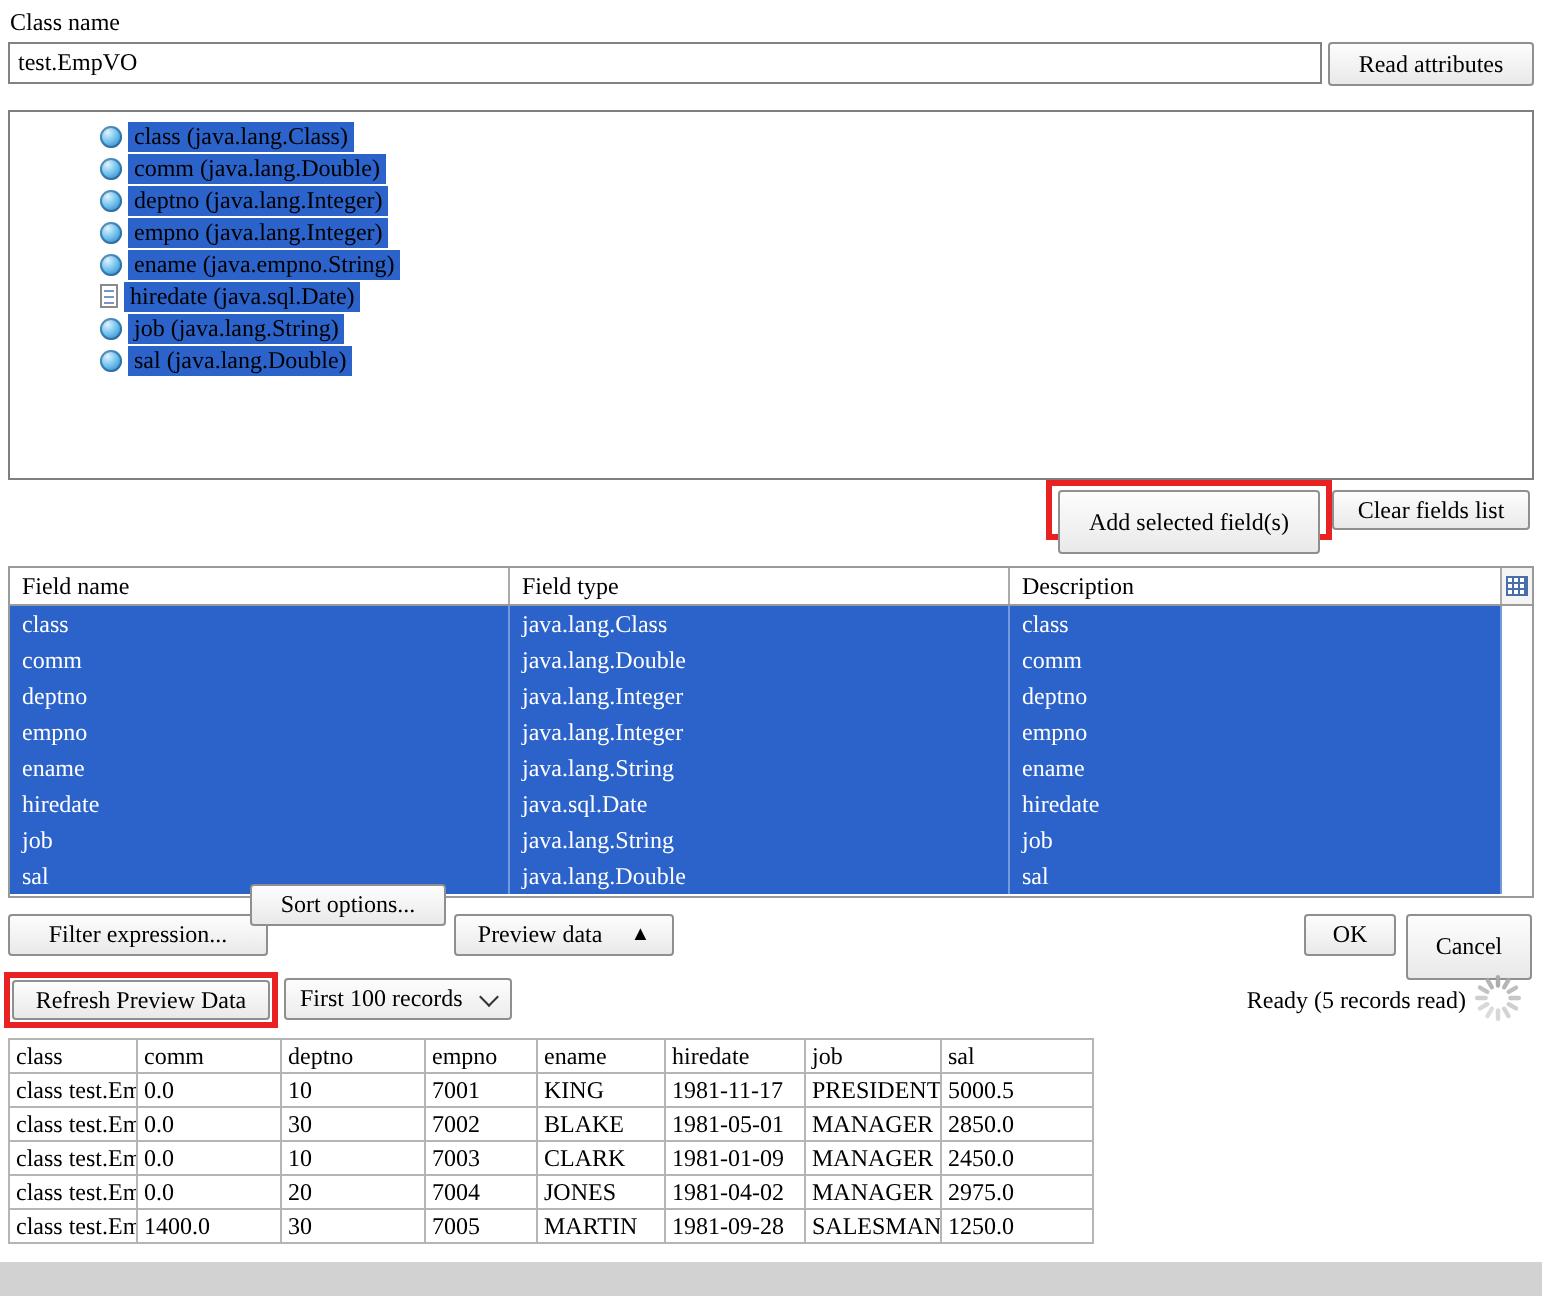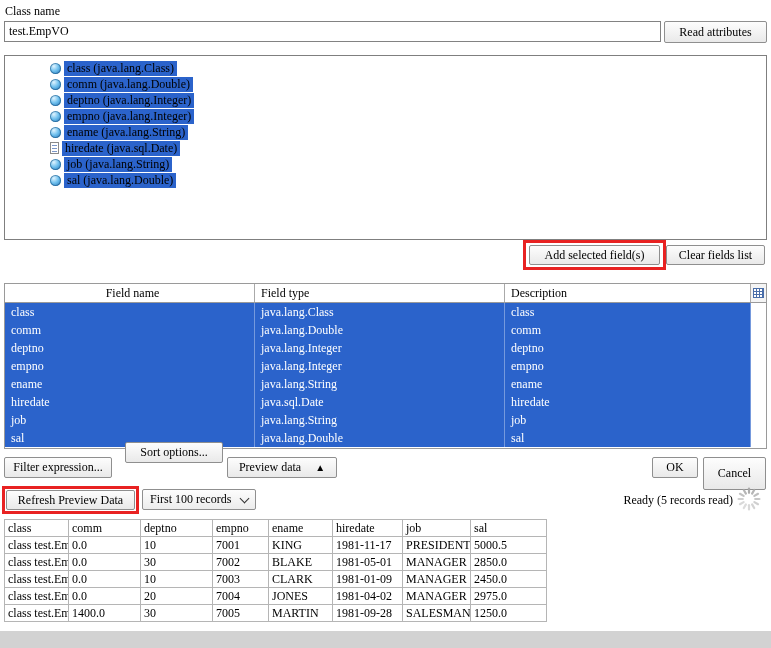--- a/index.html
+++ b/index.html
@@ -44,21 +44,21 @@
   .document-icon::before {
     content:""; position:absolute; left:1px; right:1px; top:2px; height:1px;
     background:#7a96c8; box-shadow:0 3px 0 #7a96c8, 0 6px 0 #7a96c8;
   }
 
   
   .annotation { position:absolute; border:3px solid var(--annotation-red,#e82222); box-sizing:border-box; pointer-events:none; }
   #annotation-add { left:523px; top:240px; width:143px; height:30px; }
   #annotation-refresh { left:2px; top:486px; width:137px; height:28px; }
 
-  #add-selected-btn { left:529px; top:245px; width:131px; height:20px; }
+  #add-selected-btn { left:529px; top:245px; width:131px; height:32px; }
   #clear-fields-btn { left:666px; top:245px; width:99px; height:20px; }
 
   
   #fields-table { position:absolute; left:4px; top:283px; width:763px; box-sizing:border-box; }
   #fields-header {
     position:relative; display:flex; height:20px; box-sizing:border-box;
     border:1px solid #9a9a9a; background:#fff; align-items:stretch;
   }
   .ft-hcell {
     box-sizing:border-box; padding-left:6px; line-height:18px;
@@ -79,21 +79,21 @@
     box-sizing:border-box; border:1px solid #9a9a9a; border-top:none; background:#fff; height:146px;
   }
   .ft-row { display:flex; height:18px; background:var(--selection-blue,#2b63cb); }
   .ft-cell {
     box-sizing:border-box; padding-left:6px; line-height:18px; color:#ffffff;
     border-right:1px solid rgba(255,255,255,.35); white-space:nowrap; overflow:hidden;
   }
   .ft-filler { flex:1; background:#ffffff; }
 
   
-  #filter-btn  { left:4px;   top:457px; width:108px; height:21px; }
+  #filter-btn  { left:4px;   top:457px; width:130px; height:21px; }
   #sort-btn    { left:125px; top:442px; width:98px;  height:21px; }
   #preview-btn { left:227px; top:457px; width:110px; height:21px; gap:14px; }
   #ok-btn      { left:652px; top:457px; width:46px;  height:21px; }
   #cancel-btn  { left:703px; top:457px; width:63px;  height:33px; }
   .arrow-up { font-size:10px; line-height:10px; }
 
   
   #refresh-btn { left:6px; top:490px; width:129px; height:20px; }
   #records-dropdown {
     position:absolute; left:142px; top:489px; width:114px; height:21px; box-sizing:border-box;
@@ -140,21 +140,21 @@
       <div class="list-item">
         <span class="bean-icon"></span>
         <span class="list-item-label">deptno (java.lang.Integer)</span>
       </div>
       <div class="list-item">
         <span class="bean-icon"></span>
         <span class="list-item-label">empno (java.lang.Integer)</span>
       </div>
       <div class="list-item">
         <span class="bean-icon"></span>
-        <span class="list-item-label">ename (java.lang.String)</span>
+        <span class="list-item-label">ename (java.empno.String)</span>
       </div>
       <div class="list-item">
         <span class="document-icon"></span>
         <span class="list-item-label">hiredate (java.sql.Date)</span>
       </div>
       <div class="list-item">
         <span class="bean-icon"></span>
         <span class="list-item-label">job (java.lang.String)</span>
       </div>
       <div class="list-item">
@@ -165,21 +165,21 @@
 
   <div id="annotation-add" class="annotation"></div>
   <button id="add-selected-btn" class="btn">Add selected field(s)</button>
   <button id="clear-fields-btn" class="btn">Clear fields list</button>
 
   <div id="fields-table">
     <div id="fields-header">
       <div class="ft-icon-cell">
         <span class="table-grid-icon"></span>
       </div>
-    <div class="ft-hcell" style="width: 250px; text-align: center;">Field name</div>
+    <div class="ft-hcell" style="width: 250px;">Field name</div>
         <div class="ft-hcell" style="width: 250px;">Field type</div>
         <div class="ft-hcell" style="width: 246px;">Description</div>
       </div>
     <div id="fields-body">
         <div class="ft-row">
           <div class="ft-cell" style="width: 250px;">class</div>
           <div class="ft-cell" style="width: 250px;">java.lang.Class</div>
           <div class="ft-cell" style="width: 246px;">class</div>
           <div class="ft-filler"></div>
         </div>

